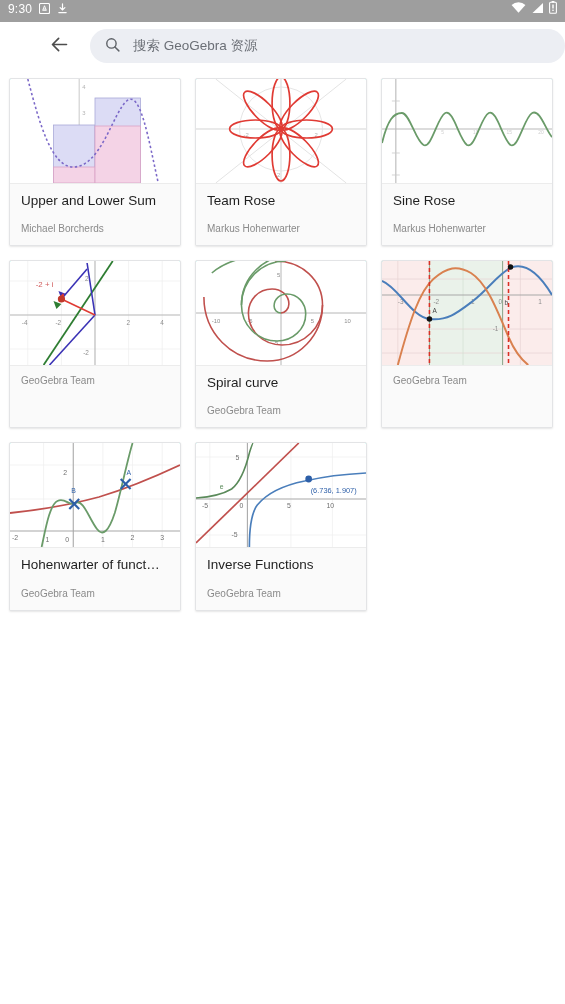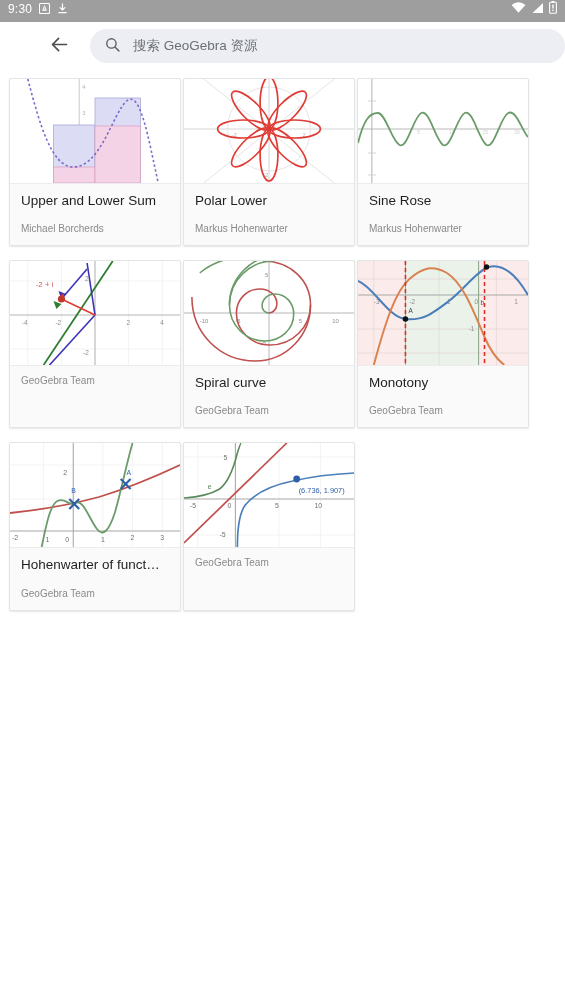--- a/index.html
+++ b/index.html
@@ -54,21 +54,21 @@
     color: #6b6f76;
     white-space: nowrap;
     overflow: hidden;
   }
 
   
   .grid {
     padding: 8px 9px 0 9px;
     display: flex;
     flex-wrap: wrap;
-    gap: 14px 2px;
+    gap: 14px 14px;
     align-content: flex-start;
   }
   .card {
     width: 172px;
     background: #ffffff;
     border: 1px solid #e3e4e6;
     border-radius: 2px;
     box-shadow: 0 1px 2px rgba(0,0,0,0.10);
     overflow: hidden;
     cursor: pointer;
@@ -231,21 +231,21 @@
                 <ellipse cx="0" cy="-26" rx="9" ry="26"></ellipse>
               </g>
             <g transform="rotate(315)">
                 <ellipse cx="0" cy="-26" rx="9" ry="26"></ellipse>
               </g>
           </g>
         </g>
       </svg>
     </div>
     <div class="card-body">
-      <div class="card-title">Polar Lower</div>
+      <div class="card-title">Team Rose</div>
       <div class="card-author">Markus Hohenwarter</div>
     </div>
   </div>
 
   <div class="card">
     <div class="thumb">
       <svg viewBox="0 0 172 104" preserveAspectRatio="none">
         <rect width="172" height="104" fill="#ffffff"></rect>
         <line x1="0" y1="50" x2="172" y2="50" stroke="#b9b9b9" stroke-width="1.1"></line>
         <line x1="14" y1="0" x2="14" y2="104" stroke="#b9b9b9" stroke-width="1.1"></line>
@@ -373,21 +373,20 @@
                  C134 90 140 98 148 104" fill="none" stroke="#d9814f" stroke-width="2"></path>
         <line x1="48" y1="0" x2="48" y2="104" stroke="#d93025" stroke-width="1.6" stroke-dasharray="4 3"></line>
         <line x1="128" y1="0" x2="128" y2="104" stroke="#d93025" stroke-width="1.6" stroke-dasharray="4 3"></line>
         <circle cx="48" cy="58" r="2.8" fill="#111111"></circle>
         <circle cx="130" cy="6" r="2.8" fill="#111111"></circle>
         <text x="51" y="52" font-size="6.5" fill="#444444">A</text>
         <text x="124" y="44" font-size="6.5" fill="#444444">b</text>
       </svg>
     </div>
     <div class="card-body">
-      <div class="card-title">Monotony</div>
       <div class="card-author">GeoGebra Team</div>
     </div>
   </div>
 
   <div class="card">
     <div class="thumb">
       <svg viewBox="0 0 172 104" preserveAspectRatio="none">
         <rect width="172" height="104" fill="#ffffff"></rect>
         <g stroke="#ededed" stroke-width="0.7">
           <line x1="34" y1="0" x2="34" y2="104"></line>
@@ -450,17 +449,18 @@
         </g>
         <path d="M0 100 L104 0" fill="none" stroke="#c0504d" stroke-width="1.7"></path>
         <path d="M0 55 C14 54 26 52 36 46 C44 40 50 26 54 10 C56 4 57 0 58 0" fill="none" stroke="#5a8a5a" stroke-width="1.6"></path>
         <path d="M54 104 C54 86 56 70 62 62 C72 50 90 42 110 38 C132 33 152 31 172 30" fill="none" stroke="#4a7ebb" stroke-width="1.7"></path>
         <circle cx="114" cy="36" r="3.4" fill="#2d5fa8"></circle>
         <text x="116" y="50" font-size="7.5" fill="#2d5fa8">(6.736, 1.907)</text>
         <text x="24" y="46" font-size="7" fill="#5a8a5a">e</text>
       </svg>
     </div>
     <div class="card-body">
+      <div class="card-title">Inverse Functions</div>
       <div class="card-author">GeoGebra Team</div>
     </div>
   </div>
 
 </div>
 
 </body></html>

